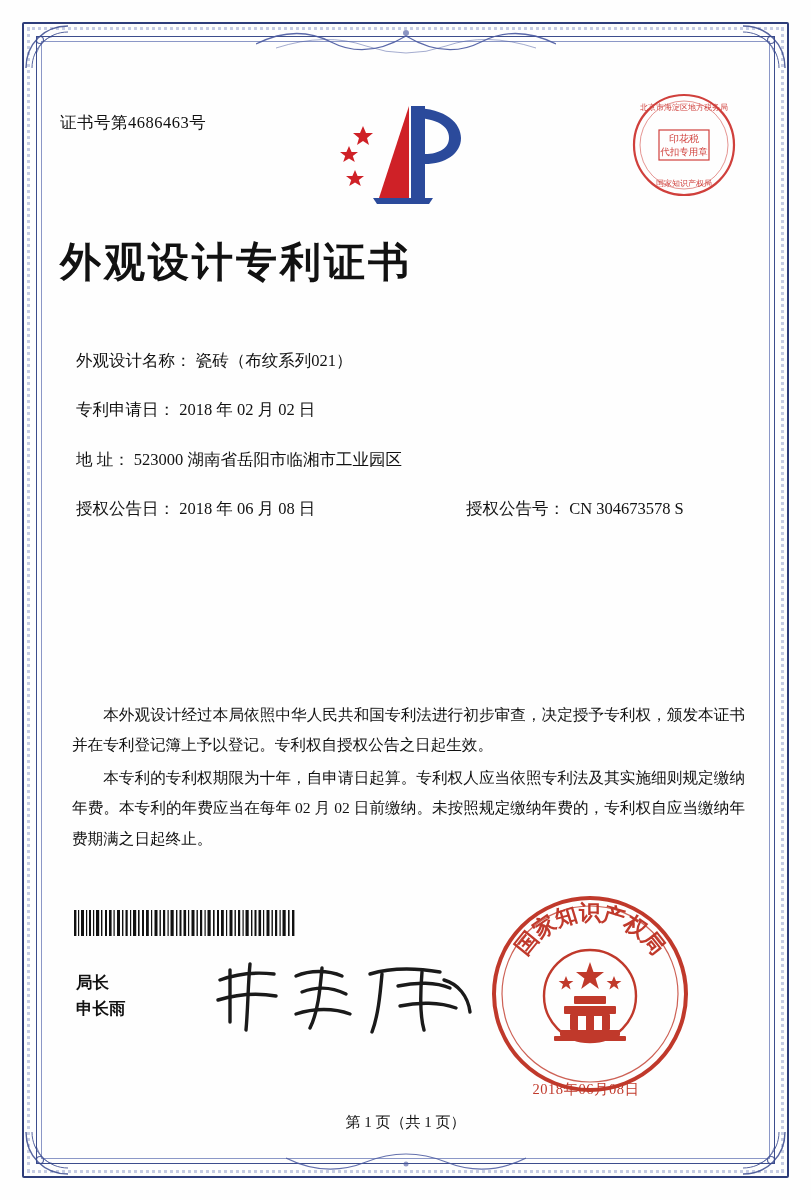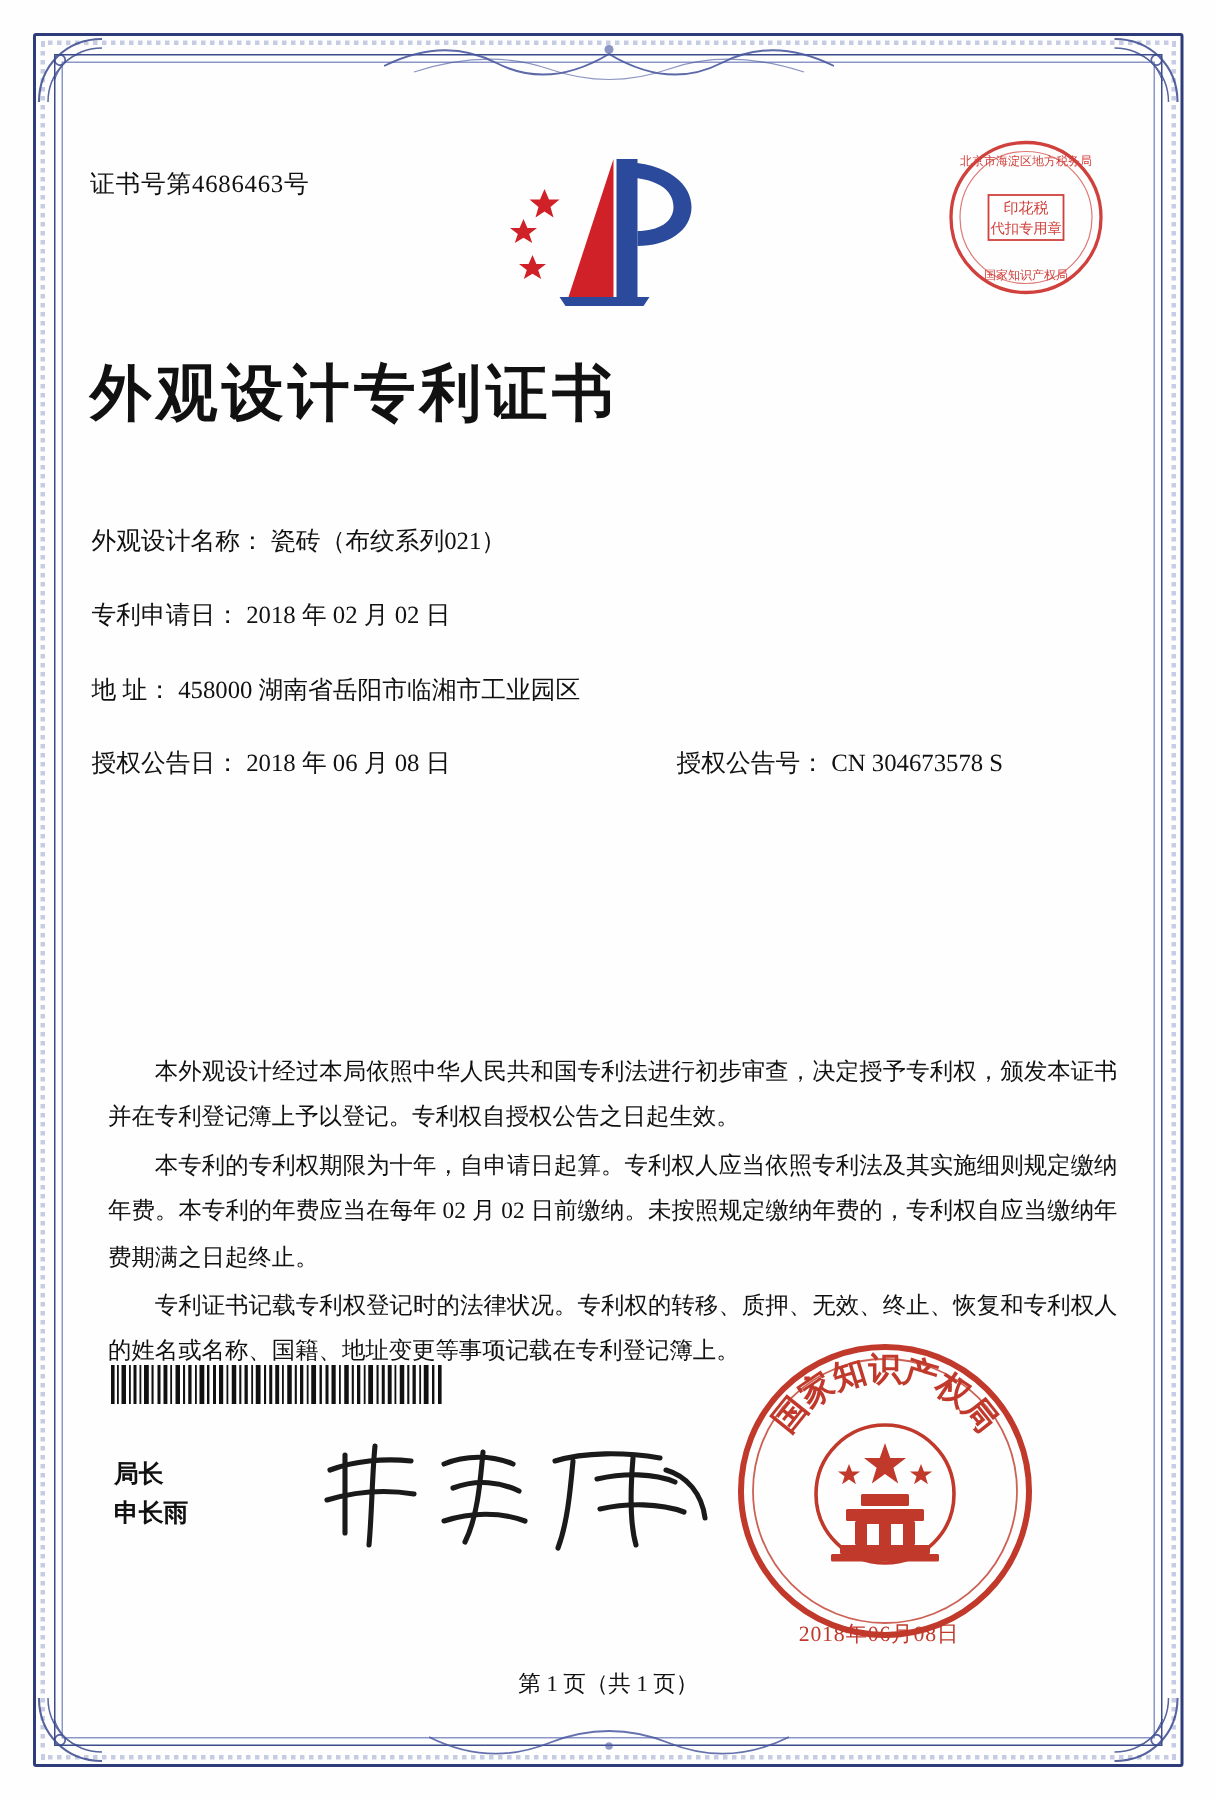--- a/index.html
+++ b/index.html
@@ -122,21 +122,21 @@
     text-align: left;
     font-size: 41px;
     font-weight: bold;
     letter-spacing: 3px;
     color: #111;
     font-family: "DejaVu Serif", "Liberation Serif", serif;
   }
 
   .fields {
     position: absolute;
-    left: 1px;
+    left: 16px;
     right: 0;
     top: 280px;
   }
   .field {
     font-size: 16.5px;
     line-height: 1.35;
     margin-bottom: 27px;
     white-space: nowrap;
   }
   .field .lbl {
@@ -312,38 +312,37 @@
 
 
       <div class="field">
         <span class="lbl">专利申请日：</span>
         <span class="val">2018 年 02 月 02 日</span>
       </div>
 
 
       <div class="field">
         <span class="lbl">地        址：</span>
-        <span class="val">458000  湖南省岳阳市临湘市工业园区</span>
+        <span class="val">523000  湖南省岳阳市临湘市工业园区</span>
       </div>
 
       <div class="field row-two">
         <span class="lbl">授权公告日：</span>
         <span class="val">2018 年 06 月 08 日</span>
         <span class="right-part">
           <span class="lbl">授权公告号：</span>
           <span class="val">CN 304673578 S</span>
         </span>
       </div>
 
     </div>
 
     <div class="para-block">
       <p class="para">本外观设计经过本局依照中华人民共和国专利法进行初步审查，决定授予专利权，颁发本证书并在专利登记簿上予以登记。专利权自授权公告之日起生效。</p>
       <p class="para">本专利的专利权期限为十年，自申请日起算。专利权人应当依照专利法及其实施细则规定缴纳年费。本专利的年费应当在每年 02 月 02 日前缴纳。未按照规定缴纳年费的，专利权自应当缴纳年费期满之日起终止。</p>
-      <p class="para">专利证书记载专利权登记时的法律状况。专利权的转移、质押、无效、终止、恢复和专利权人的姓名或名称、国籍、地址变更等事项记载在专利登记簿上。</p>
     </div>
 
     <svg class="barcode" viewBox="0 0 225 26" preserveAspectRatio="none">
       <g fill="#111">
         <rect x="0" y="0" width="2.4" height="26"></rect>
           <rect x="4" y="0" width="1.2" height="26"></rect>
         <rect x="7" y="0" width="3" height="26"></rect>
           <rect x="12" y="0" width="1.2" height="26"></rect>
         <rect x="15" y="0" width="2" height="26"></rect>
           <rect x="19" y="0" width="1.2" height="26"></rect>

